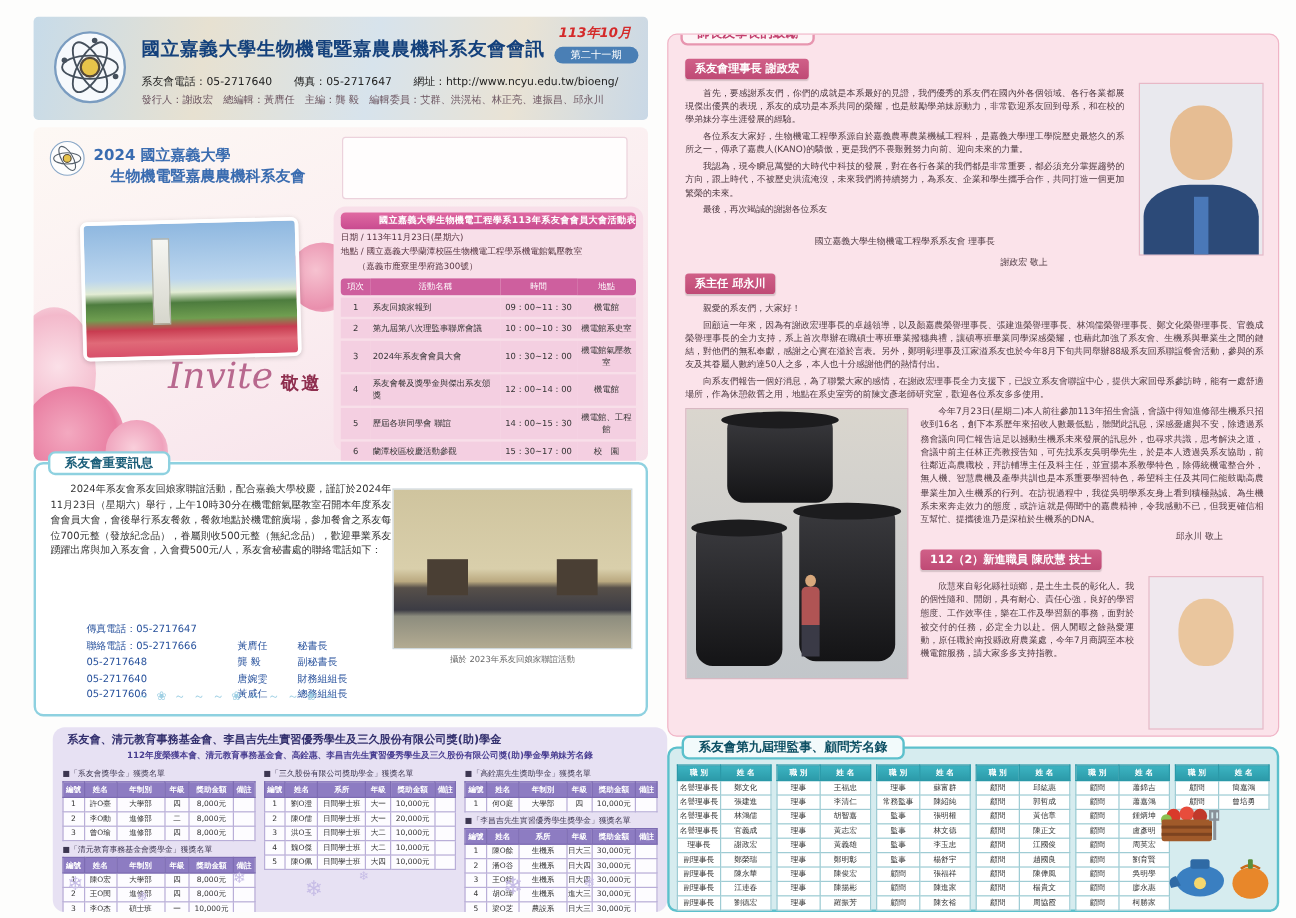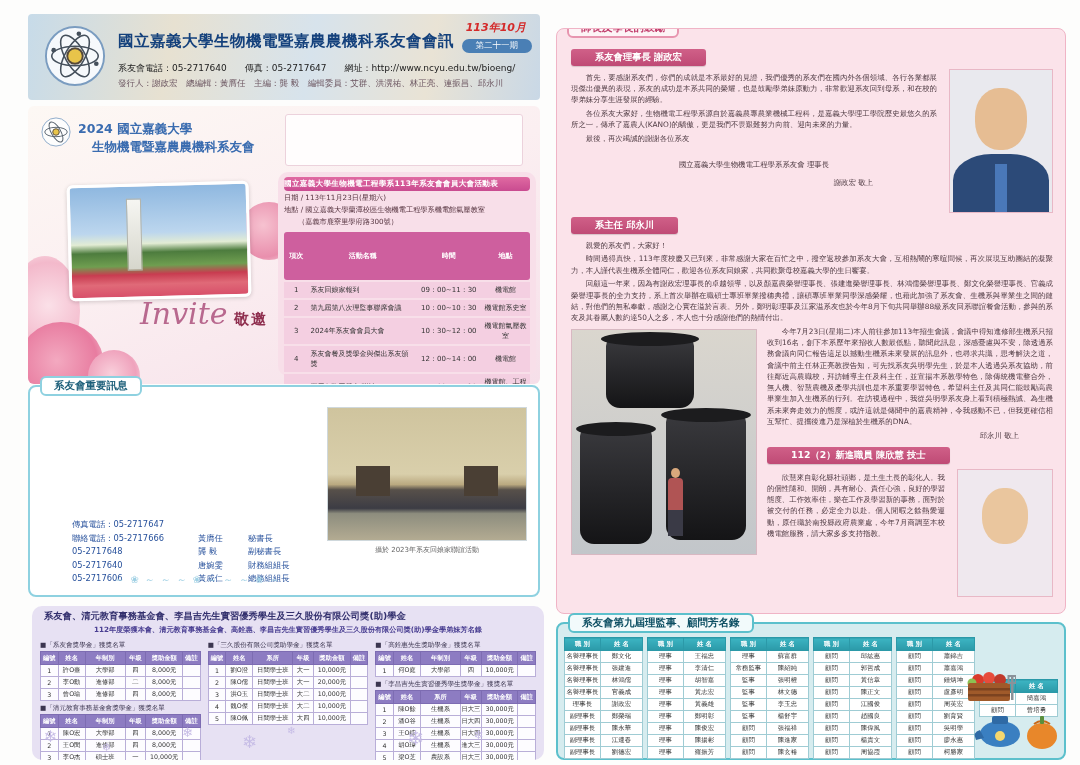--- a/index.html
+++ b/index.html
@@ -29,26 +29,26 @@
   .addr-box{position:absolute;left:257px;top:8px;width:238px;height:52px;background:#fffdfd;border:1px solid #ecd2dc;border-radius:3px}
   .campus{position:absolute;left:40px;top:77px;width:182px;height:116px;border:3px solid #fff;border-radius:6px;transform:rotate(-1.5deg);
     box-shadow:0 1px 4px rgba(0,0,0,.18);overflow:hidden;
     background:linear-gradient(#8fb8e0 0%,#bcd6ee 42%,#e2ecd4 52%,#4d7c3e 60%,#6f9e50 72%,#c83c50 80%,#e06a78 89%,#d8506a 100%)}
   .tower{position:absolute;left:56px;top:12px;width:15px;height:72px;background:linear-gradient(#f6f6f2,#d6d6cc);border:1px solid #b4b4aa}
   .inv-script{position:absolute;left:112px;top:190px;font-family:"DejaVu Serif",serif;font-style:italic;font-size:30px;color:#b8688e}
   .inv-jing{position:absolute;left:206px;top:204px;font-size:15px;font-weight:bold;color:#8f2f4f;letter-spacing:2px}
 
   
   .sched{position:absolute;left:250px;top:66px;width:258px;height:204px;background:#f8dfe9;border-radius:10px;padding:5px 6px}
-  .sched-title{background:linear-gradient(#e06aa2,#c94b90);color:#fff;font-size:7.6px;font-weight:bold;text-align:left;
+  .sched-title{background:linear-gradient(#e06aa2,#c94b90);color:#fff;font-size:7.6px;font-weight:bold;text-align:right;
     border-radius:4px;padding:2px 0;letter-spacing:.3px}
   .sched-line{font-size:7.2px;color:#55333f;margin-top:2px}
   .sched-line.indent{margin-left:14px}
   .sched table{width:100%;table-layout:fixed;border-collapse:separate;border-spacing:0 2px;margin-top:3px}
-  .sched th{background:#ce5f9e;color:#fff;font-size:7px;font-weight:bold;padding:19px 0}
+  .sched th{background:#ce5f9e;color:#fff;font-size:7px;font-weight:normal;padding:2px 0}
   .sched th:nth-child(1){width:10%;border-radius:3px 0 0 3px}
   .sched th:nth-child(2){width:44%}
   .sched th:nth-child(3){width:26%}
   .sched th:nth-child(4){width:20%;border-radius:0 3px 3px 0}
   .sched td{background:#f4cfe1;font-size:7px;color:#333;padding:3px 2px;text-align:center;vertical-align:middle}
   .sched td.l{text-align:left}
 
   
   .news{position:absolute;top:375px;left:0;width:512px;height:212px;background:#fff;border:2px solid #8ed1e0;border-radius:8px}
   .tab{position:absolute;top:-11px;left:10px;background:#fff;border:2px solid #8ed1e0;border-radius:6px;
@@ -60,21 +60,21 @@
   .c-phone{width:126px}
   .c-name{width:50px}
   .c-title{flex:1}
   .news-photo{position:absolute;right:11px;top:20px;width:200px;height:134px;border:1px solid #cfd8dc;overflow:hidden;
     background:linear-gradient(#cfc49e 0%,#d9cfab 50%,#baa980 58%,#57504a 62%,#3c3c44 76%,#8d8d7e 80%,#b3ab92 100%)}
   .news-photo .door{position:absolute;background:#4a3f34;width:34px;height:30px;top:58px}
   .photo-cap{position:absolute;right:11px;top:158px;width:200px;text-align:center;font-size:7px;color:#666}
   .divider{position:absolute;left:20px;bottom:8px;width:300px;text-align:center;color:#9fd0e4;font-size:10px;letter-spacing:6px}
 
   
-  .schol{position:absolute;top:596px;left:4px;width:512px;height:154px;background:#e7e1f3;border-radius:10px;overflow:hidden}
+  .schol{position:absolute;top:596px;left:16px;width:512px;height:154px;background:#e7e1f3;border-radius:10px;overflow:hidden}
   .schol-title{font-size:9.3px;font-weight:bold;color:#33306e;padding:4px 0 0 12px;white-space:nowrap}
   .schol-sub{font-size:7.2px;font-weight:bold;color:#4a3f92;text-align:center;margin-top:2px}
   .schol-cols{display:flex;gap:7px;padding:3px 8px 0 8px}
   .scol{flex:1}
   .tlabel{font-size:6.6px;color:#3c3650;margin:3px 0 1px}
   .stable{width:100%;table-layout:fixed;border-collapse:collapse}
   .stable th{background:#8d7cc2;color:#fff;font-size:6.3px;font-weight:bold;padding:1.5px 0;border:1px solid #7d6cb2}
   .stable td{background:#fdfcff;border:1px solid #b9aed8;font-size:6.3px;color:#333;text-align:center;padding:1px 0;height:11px}
   .stable th:nth-child(1),.stable td:nth-child(1){width:11%}
   .stable th:nth-child(2),.stable td:nth-child(2){width:17%}
@@ -82,21 +82,21 @@
   .stable th:nth-child(4),.stable td:nth-child(4){width:13%}
   .stable th:nth-child(5),.stable td:nth-child(5){width:23%}
   .stable th:nth-child(6),.stable td:nth-child(6){width:11%}
   .sf{position:absolute;color:#c7bde6}
 
   
   .pinkbox{position:absolute;top:18px;left:0;width:510px;height:586px;background:#fbe3ea;border:1px solid #f0b4c6;border-radius:8px;
     padding:16px 12px 4px 14px;overflow:hidden}
   .tab.pink{border-color:#e795af;color:#c2406e;background:#fdf4f6}
   .bar{display:inline-block;background:linear-gradient(#d06088,#bf4a75);color:#fff;font-size:9.3px;font-weight:bold;
-    padding:2px 24px;border-radius:3px;margin:2px 0 3px;box-shadow:0 1px 1px rgba(0,0,0,.15)}
+    padding:2px 8px;border-radius:3px;margin:2px 0 3px;box-shadow:0 1px 1px rgba(0,0,0,.15)}
   .zp{font-size:7.4px;color:#4e3a42;line-height:1.52;text-indent:2em;text-align:justify;margin:2.5px 0}
   .ch-row{display:flex}
   .ch-text{flex:1}
   .portrait{width:104px;height:144px;margin-left:12px;border:1px solid #e8b8c6;position:relative;overflow:hidden;background:#e9e9ee;flex:none}
   .portrait .head{position:absolute;left:50%;top:18px;transform:translateX(-50%);width:52px;height:62px;border-radius:46%;background:#e6bd93}
   .portrait .torso{position:absolute;left:50%;bottom:-8px;transform:translateX(-50%);width:96px;height:66px;border-radius:40% 40% 0 0;background:#2c4a78}
   .portrait .tie{position:absolute;left:50%;bottom:0;transform:translateX(-50%);width:12px;height:48px;background:#4a78b8}
   .portrait.woman{height:128px;width:96px;background:#efe8ee}
   .portrait.woman .head{background:#eac69e;width:46px;height:56px}
   .sig-c{text-align:center;font-size:7.4px;color:#4e3a42;margin-top:16px}
@@ -109,21 +109,21 @@
   .man:before{content:"";position:absolute;top:-10px;left:3px;width:9px;height:10px;border-radius:50%;background:#d8a87c}
   .close-c{text-align:center;font-size:7.4px;color:#4e3a42;margin:3.5px 0}
   .sig-r2{text-align:right;font-size:7.4px;color:#4e3a42;padding-right:34px;margin:4px 0 2px}
   .ns-row{display:flex;margin-top:2px}
   .ns-row .zp{flex:1}
 
   
   .board{position:absolute;top:612px;left:0;width:510px;height:138px;background:#d6ecef;border:2px solid #5cc0cc;border-radius:8px;
     padding:13px 6px 4px 6px}
   .tab.teal{border-color:#5cc0cc;color:#0d4f63;background:#f2fafb}
-  .board-row{display:flex;gap:4px;align-items:center}
+  .board-row{display:flex;gap:4px;align-items:flex-start}
   .btable{flex:1;border-collapse:collapse;table-layout:fixed}
   .btable th{background:linear-gradient(#3cb4c2,#2b99a8);color:#fff;font-size:6.4px;font-weight:bold;padding:1.5px 0;border:1px solid #2b99a8}
   .btable td{background:#fff;border:1px solid #9fccd4;font-size:6.4px;color:#333;text-align:center;padding:1px 0;height:10.5px}
   .btable th:nth-child(1),.btable td:nth-child(1){width:46%}
   .deco{position:absolute}
 </style>
 </head>
 <body>
 
 <div class="canvas">
@@ -225,20 +225,21 @@
               <td>15：30~17：00</td>
               <td>校　園</td>
             </tr>
             </tbody>
         </table>
       </div>
     </div>
 
     <div class="news">
       <div class="tab">系友會重要訊息</div>
+      <div class="news-body">2024年系友會系友回娘家聯誼活動，配合嘉義大學校慶，謹訂於2024年11月23日（星期六）舉行，上午10時30分在機電館氣壓教室召開本年度系友會會員大會，會後舉行系友餐敘，餐敘地點於機電館廣場，參加餐會之系友每位700元整（發放紀念品），眷屬則收500元整（無紀念品），歡迎畢業系友踴躍出席與加入系友會，入會費500元/人，系友會秘書處的聯絡電話如下：</div>
       <div class="contacts">
           <div class="c-row">
           <span class="c-phone">傳真電話：05-2717647</span>
           <span class="c-name"></span>
           <span class="c-title"></span>
         </div>
           <div class="c-row">
           <span class="c-phone">聯絡電話：05-2717666</span>
           <span class="c-name">黃膺任</span>
           <span class="c-title">秘書長</span>
@@ -507,38 +508,39 @@
 
     <div class="pinkbox">
       <div class="tab pink">師長及學長的鼓勵</div>
 
       <div class="bar">系友會理事長 謝政宏</div>
       <div class="ch-row">
         <div class="ch-text">
           <div>
               <p class="zp">首先，要感謝系友們，你們的成就是本系最好的見證，我們優秀的系友們在國內外各個領域、各行各業都展現傑出優異的表現，系友的成功是本系共同的榮耀，也是鼓勵學弟妹原動力，非常歡迎系友回到母系，和在校的學弟妹分享生涯發展的經驗。</p>
               <p class="zp">各位系友大家好，生物機電工程學系源自於嘉義農專農業機械工程科，是嘉義大學理工學院歷史最悠久的系所之一，傳承了嘉農人(KANO)的驕傲，更是我們不畏艱難努力向前、迎向未來的力量。</p>
+              <p class="zp">我認為，現今瞬息萬變的大時代中科技的發展，對在各行各業的我們都是非常重要，都必須充分掌握趨勢的方向，跟上時代，不被歷史洪流淹沒，未來我們將持續努力，為系友、企業和學生攜手合作，共同打造一個更加繁榮的未來。</p>
               <p class="zp">最後，再次竭誠的謝謝各位系友</p>
             </div>
           <div class="sig-c">國立嘉義大學生物機電工程學系系友會 理事長</div>
           <div class="sig-r">謝政宏 敬上</div>
         </div>
         <div class="portrait">
           <div class="head"></div>
           <div class="torso"></div>
           <div class="tie"></div>
         </div>
       </div>
 
       <div class="bar">系主任 邱永川</div>
       <div>
         <div>
             <p class="zp">親愛的系友們，大家好！</p>
-            <p class="zp">時間過得真快，113年度校慶又已到來，非常感謝大家在百忙之中，撥空返校參加系友大會，互相熱鬧的寒暄問候，再次展現互助團結的凝聚力，本人謹代表生機系全體同仁，歡迎各位系友回娘家，共同歡聚母校嘉義大學的生日饗宴。</p>
             <p class="zp">回顧這一年來，因為有謝政宏理事長的卓越領導，以及顏嘉農榮譽理事長、張建進榮譽理事長、林鴻儒榮譽理事長、鄭文化榮譽理事長、官義成榮譽理事長的全力支持，系上首次舉辦在職碩士專班畢業撥穗典禮，讓碩專班畢業同學深感榮耀，也藉此加強了系友會、生機系與畢業生之間的鏈結，對他們的無私奉獻，感謝之心實在溢於言表。另外，鄭明彰理事及江家溢系友也於今年8月下旬共同舉辦88級系友回系聯誼餐會活動，參與的系友及其眷屬人數約達50人之多，本人也十分感謝他們的熱情付出。</p>
+            <p class="zp">向系友們報告一個好消息，為了聯繫大家的感情，在謝政宏理事長全力支援下，已設立系友會聯誼中心，提供大家回母系參訪時，能有一處舒適場所，作為休憩敘舊之用，地點在系史室旁的前陳文彥老師研究室，歡迎各位系友多多使用。</p>
           </div>
         <div class="cylphoto">
           <div class="cyl" style="left:8px;bottom:10px;width:72px;height:118px"></div>
           <div class="cyl" style="right:10px;bottom:14px;width:80px;height:128px"></div>
           <div class="cyl" style="left:34px;top:6px;width:88px;height:72px"></div>
           <div class="man"></div>
         </div>
         <p class="zp">今年7月23日(星期二)本人前往參加113年招生會議，會議中得知進修部生機系只招收到16名，創下本系歷年來招收人數最低點，聽聞此訊息，深感憂慮與不安，除透過系務會議向同仁報告這足以撼動生機系未來發展的訊息外，也尋求共識，思考解決之道，會議中前主任林正亮教授告知，可先找系友吳明學先生，於是本人透過吳系友協助，前往鄰近高農職校，拜訪輔導主任及科主任，並宣揚本系教學特色，除傳統機電整合外，無人機、智慧農機及產學共訓也是本系重要學習特色，希望科主任及其同仁能鼓勵高農畢業生加入生機系的行列。在訪視過程中，我從吳明學系友身上看到積極熱誠、為生機系未來奔走效力的態度，或許這就是傳聞中的嘉農精神，令我感動不已，但我更確信相互幫忙、提攜後進乃是深植於生機系的DNA。</p>
         <div class="sig-r2">邱永川 敬上</div>
       </div>

